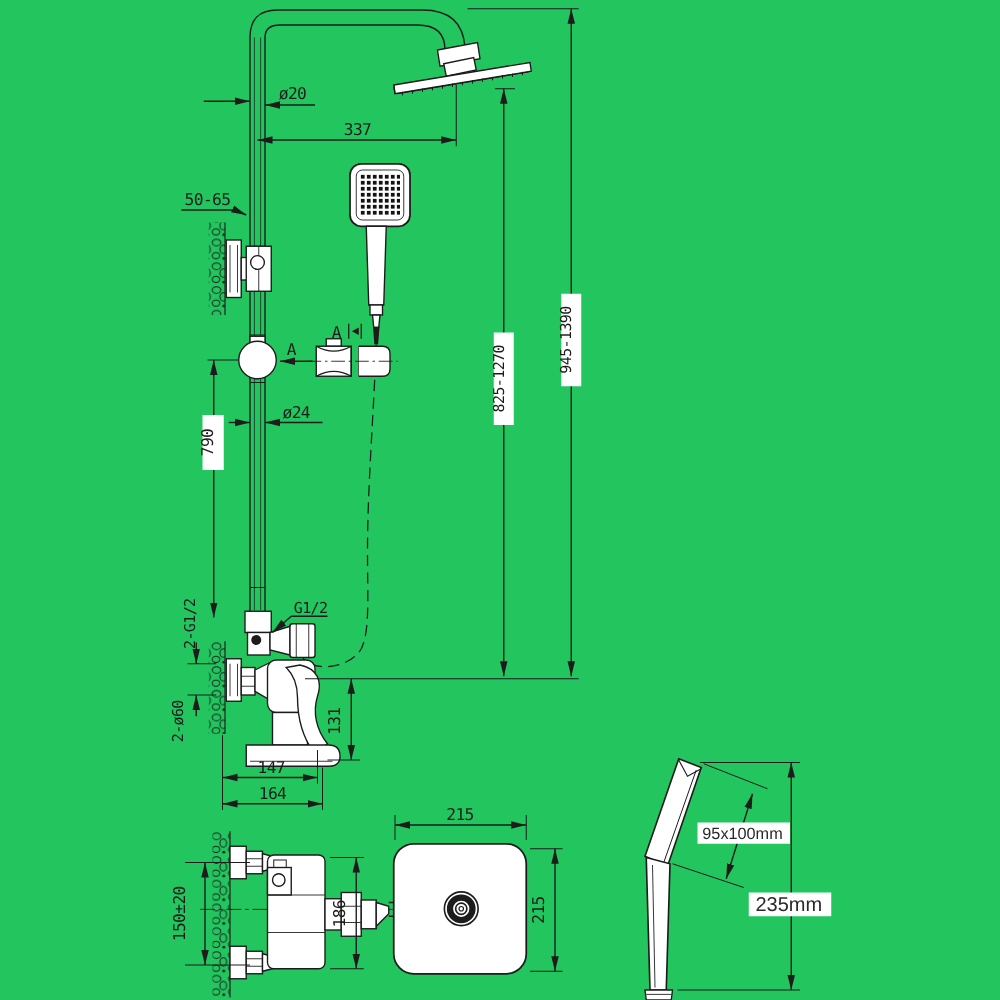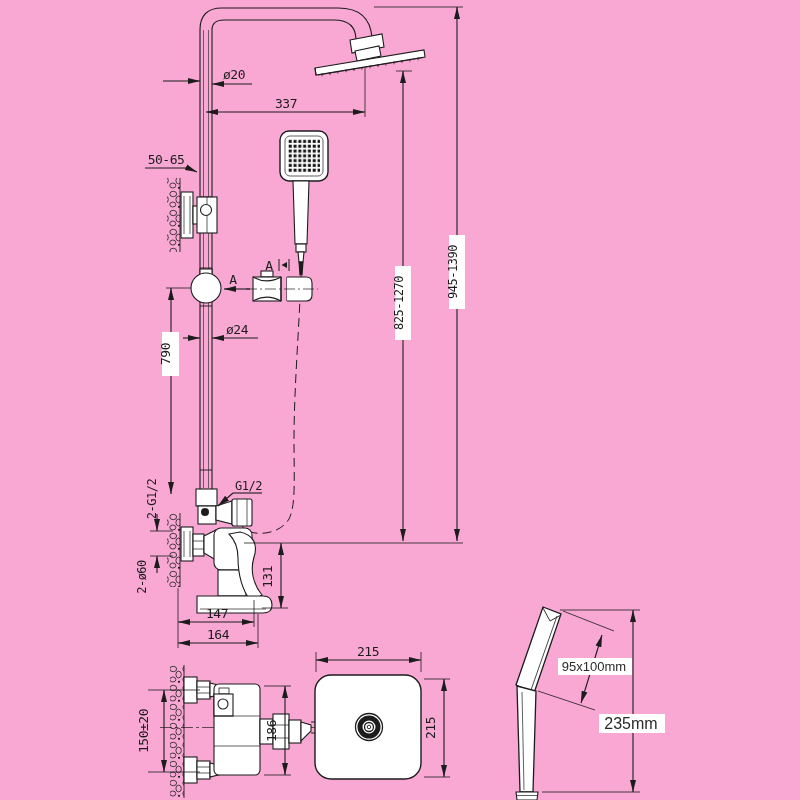--- a/index.html
+++ b/index.html
@@ -1,16 +1,16 @@
 <!DOCTYPE html>
 <html><head>
 <meta charset="utf-8">
 <style>
   html,body{margin:0;padding:0;background:#ffffff;}
-  .stage{position:relative;width:800px;height:800px;background:#f9a8d4;overflow:hidden;
+  .stage{position:relative;width:800px;height:800px;background:#22c55e;overflow:hidden;
          font-family:"DejaVu Sans Mono", monospace;}
   svg{display:block;}
   text{fill:#1c1c1c;}
   .cad{font-family:"DejaVu Sans Mono", monospace;font-size:13px;letter-spacing:-0.5px;}
   .cadS{font-family:"DejaVu Sans Mono", monospace;font-size:12px;letter-spacing:-0.5px;}
   .lbl{font-family:"Liberation Sans", sans-serif;font-size:13px;fill:#2a2a2a;}
   .lblBig{font-family:"Liberation Sans", sans-serif;font-size:16px;fill:#2a2a2a;}
 </style>
 </head>
 <body>

